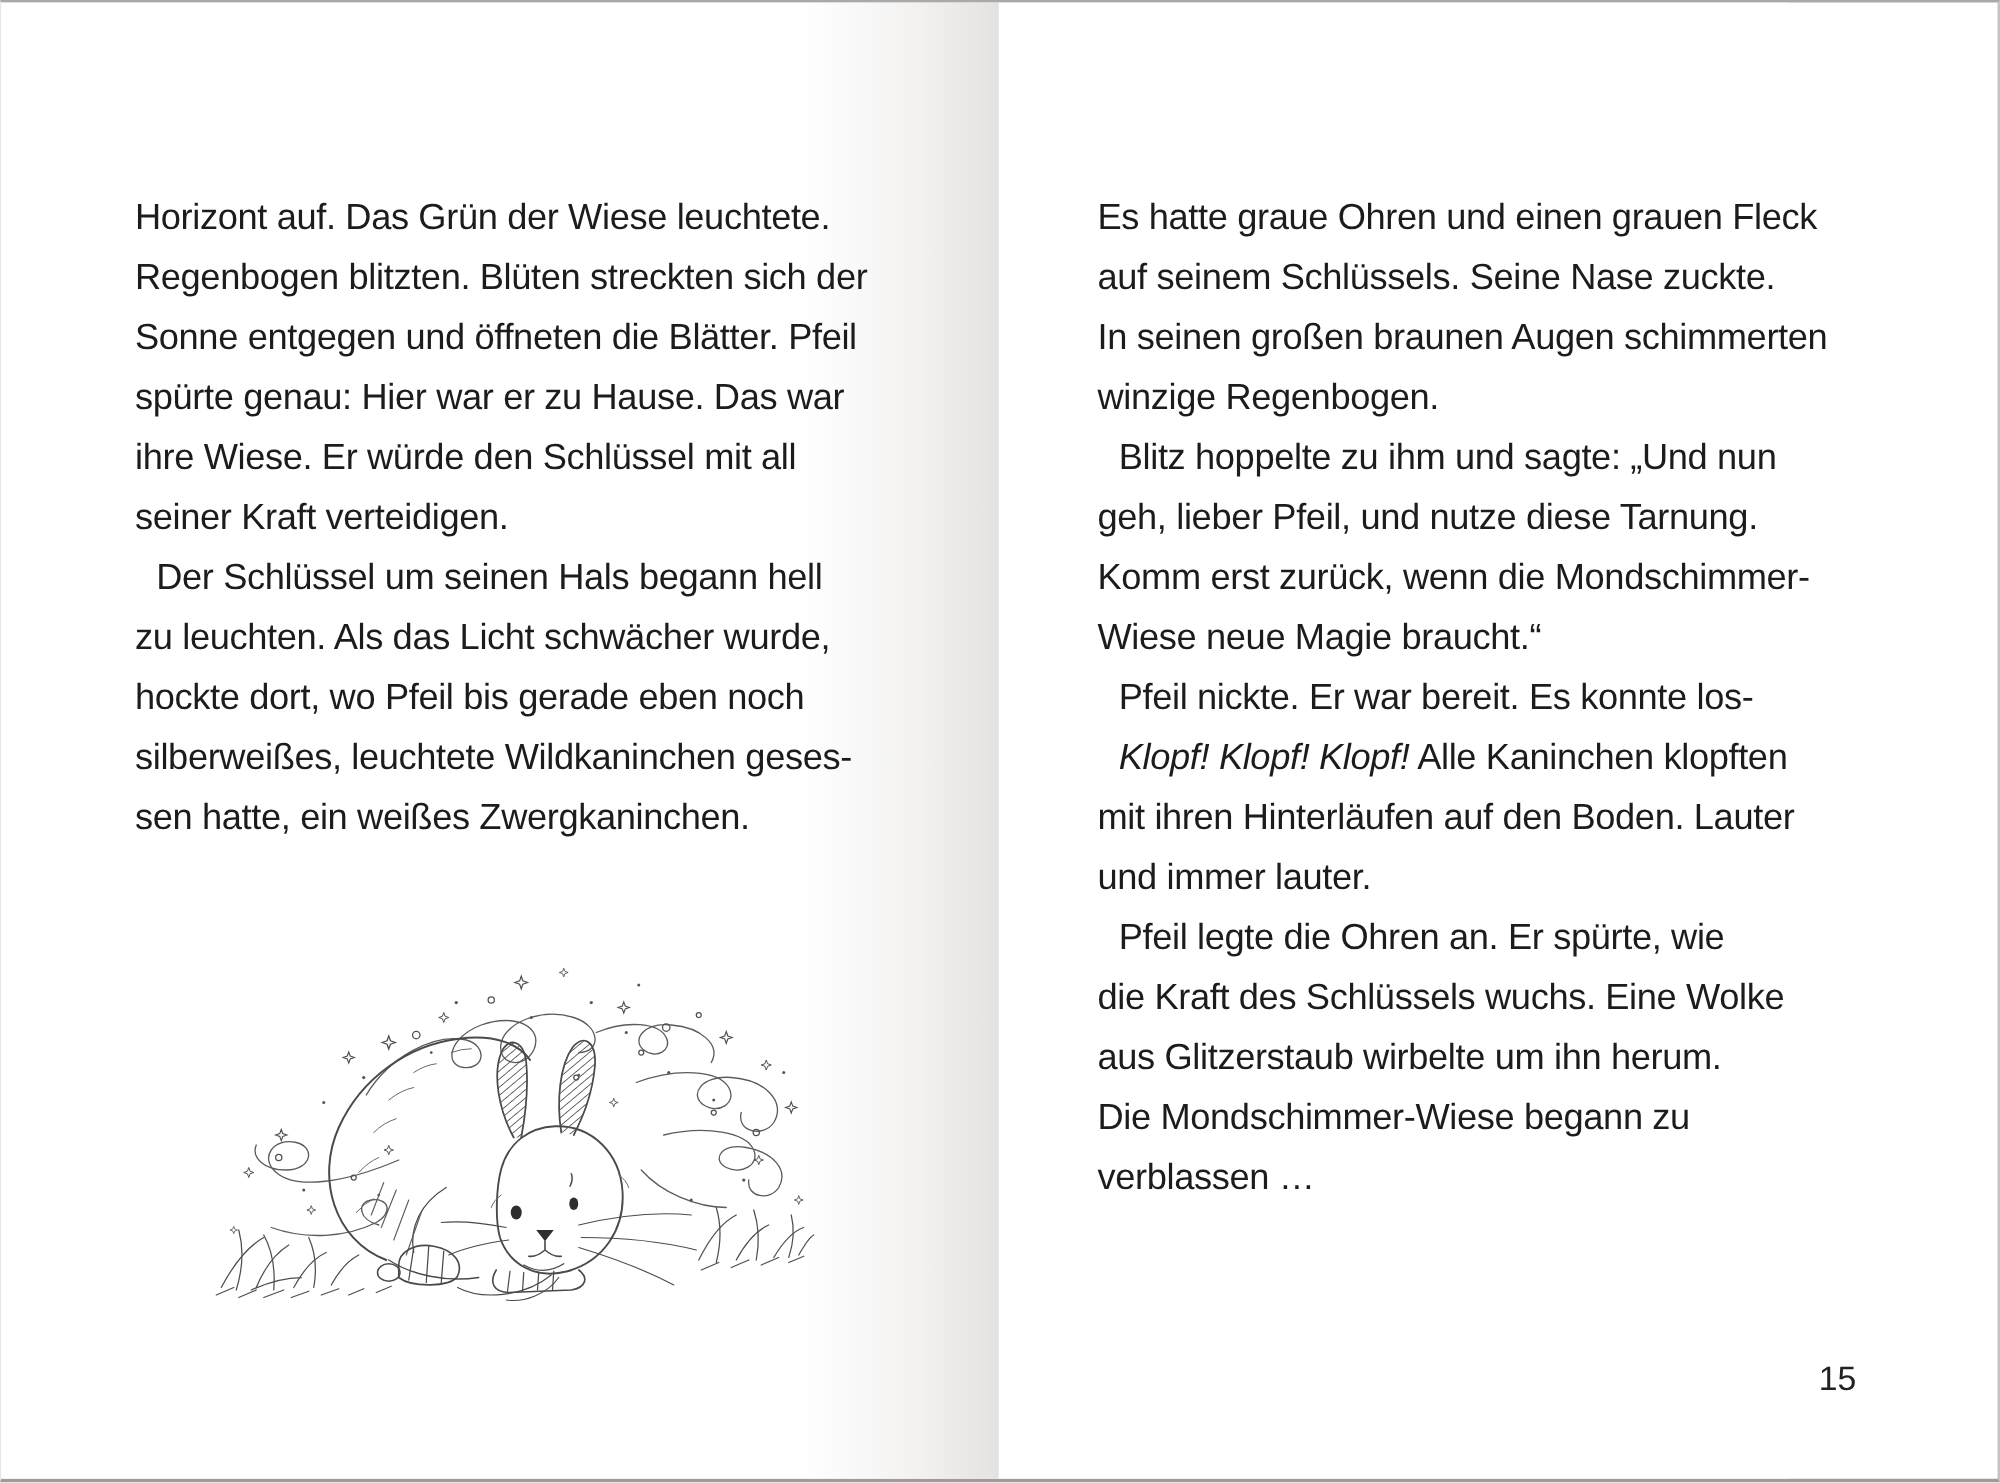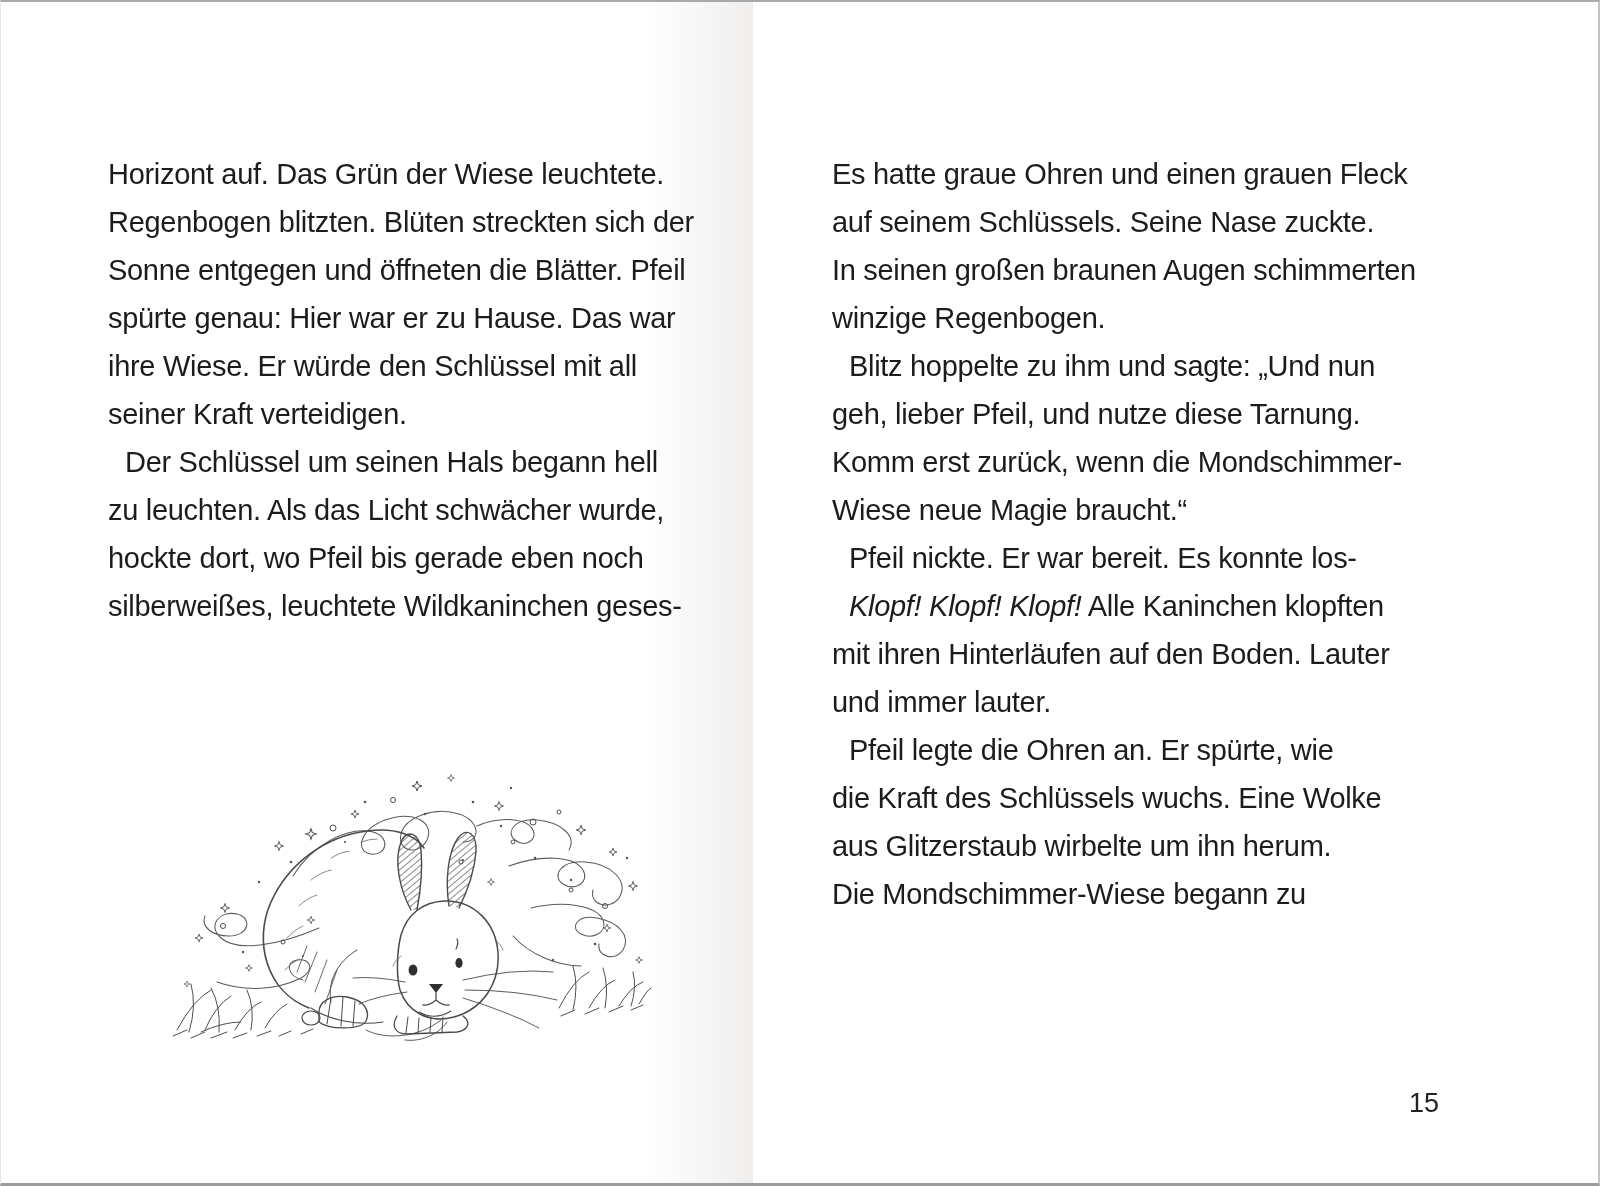--- a/index.html
+++ b/index.html
@@ -15,21 +15,21 @@
     overflow:hidden;
     font-family:"Liberation Sans", sans-serif;
     color:#1e1e1e;
   }
   .page{position:absolute;top:0;height:100%;}
   .page-left{
     left:0;width:800px;
     background:linear-gradient(to right,#ffffff 0%,#ffffff 78%,#f3f2f1 89%,#e7e5e4 96%,#dcdbda 100%);
     padding-left:21px;
   }
-  .page-right{left:752px;width:632px;background:#ffffff;}
+  .page-right{left:798px;width:632px;background:#ffffff;}
   .textblock{
     position:absolute;top:148px;
     font-size:29px;line-height:48px;letter-spacing:-0.3px;
     color:#1c1c1c;
   }
   .textblock-left{left:107px;width:650px;}
   .textblock-right{left:79px;width:650px;}
   .line{height:48px;white-space:nowrap;}
   .line.indent{padding-left:17px;}
   .italic{font-style:italic;}
@@ -49,20 +49,21 @@
         <div class="line"><span>Horizont auf. Das Grün der Wiese leuchtete.</span></div>
         <div class="line"><span>Regenbogen blitzten. Blüten streckten sich der</span></div>
         <div class="line"><span>Sonne entgegen und öffneten die Blätter. Pfeil</span></div>
         <div class="line"><span>spürte genau: Hier war er zu Hause. Das war</span></div>
         <div class="line"><span>ihre Wiese. Er würde den Schlüssel mit all</span></div>
         <div class="line"><span>seiner Kraft verteidigen.</span></div>
         <div class="line indent"><span>Der Schlüssel um seinen Hals begann hell</span></div>
         <div class="line"><span>zu leuchten. Als das Licht schwächer wurde,</span></div>
         <div class="line"><span>hockte dort, wo Pfeil bis gerade eben noch</span></div>
         <div class="line"><span>silberweißes, leuchtete Wildkaninchen geses-</span></div>
+        <div class="line"><span>sen hatte, ein weißes Zwergkaninchen.</span></div>
       </div>
 
     <svg class="illustration" viewBox="0 0 492 312" xmlns="http://www.w3.org/2000/svg">
       <defs>
         <pattern id="hatch" width="5" height="5" patternUnits="userSpaceOnUse" patternTransform="rotate(50)">
           <line x1="0" y1="0" x2="0" y2="5" stroke="#575757" stroke-width="1.4"></line>
         </pattern>
         <path id="star" d="M0 -5 L1.3 -1.3 L5 0 L1.3 1.3 L0 5 L-1.3 1.3 L-5 0 L-1.3 -1.3 Z"></path>
       </defs>
 
@@ -199,18 +200,19 @@
         <div class="line"><span>Komm erst zurück, wenn die Mondschimmer-</span></div>
         <div class="line"><span>Wiese neue Magie braucht.“</span></div>
         <div class="line indent"><span>Pfeil nickte. Er war bereit. Es konnte los-</span></div>
         <div class="line indent"><span class="italic">Klopf! Klopf! Klopf!</span><span> Alle Kaninchen klopften</span></div>
         <div class="line"><span>mit ihren Hinterläufen auf den Boden. Lauter</span></div>
         <div class="line"><span>und immer lauter.</span></div>
         <div class="line indent"><span>Pfeil legte die Ohren an. Er spürte, wie</span></div>
         <div class="line"><span>die Kraft des Schlüssels wuchs. Eine Wolke</span></div>
         <div class="line"><span>aus Glitzerstaub wirbelte um ihn herum.</span></div>
         <div class="line"><span>Die Mondschimmer-Wiese begann zu</span></div>
+        <div class="line"><span>verblassen …</span></div>
       </div>
 
     <div class="page-number">15</div>
   </div>
 
 </div>
 
 </body></html>

